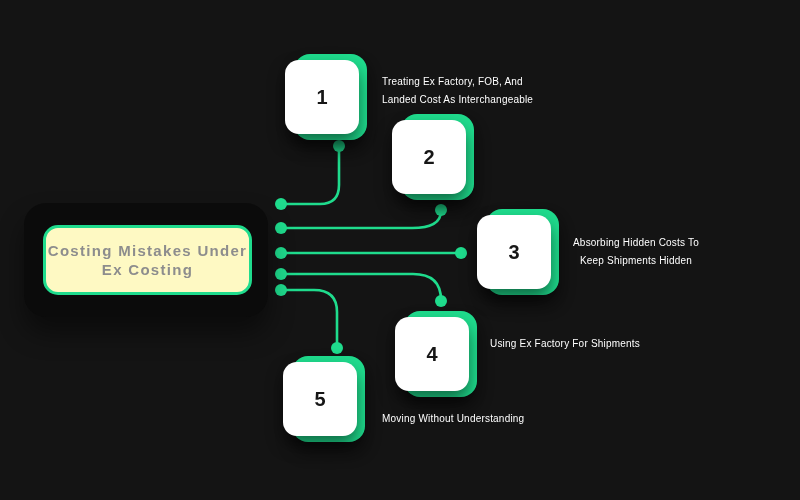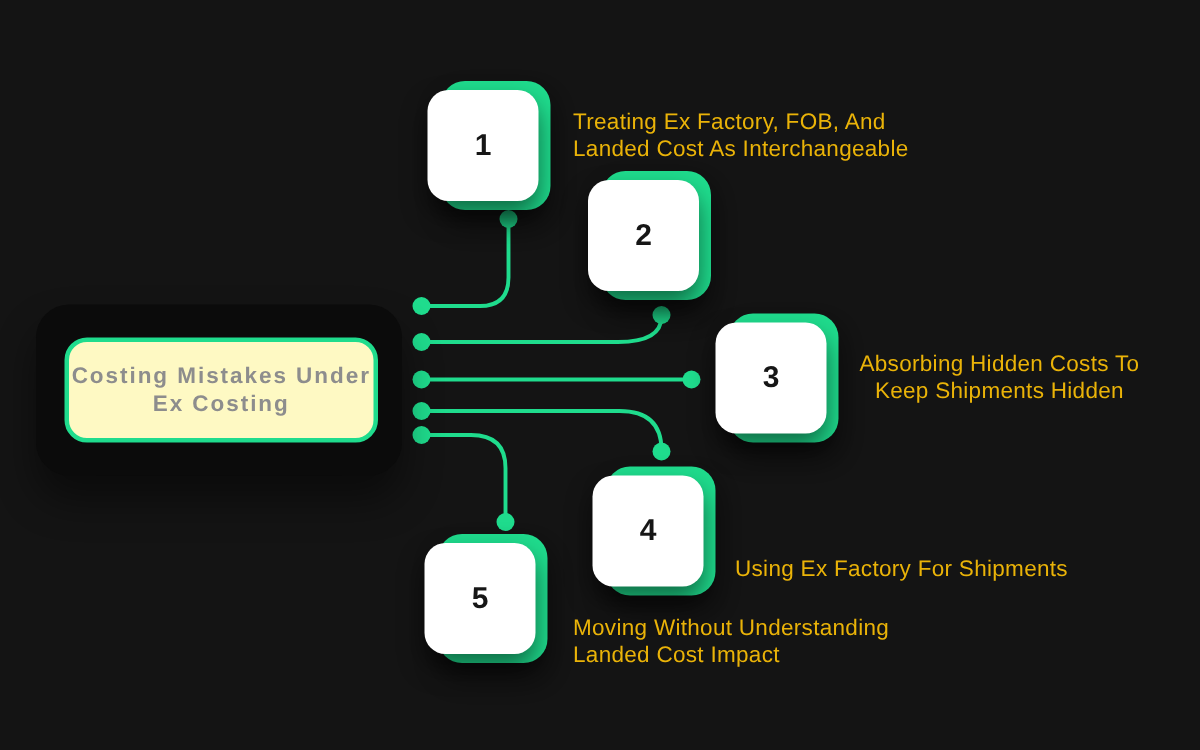--- a/index.html
+++ b/index.html
@@ -44,27 +44,27 @@
   .card-number { font-size:20px; font-weight:bold; color:#161616; }
 
   #card-1 { left:285px; top:60px; }
   #card-2 { left:392px; top:120px; }
   #card-3 { left:477px; top:215px; }
   #card-4 { left:395px; top:317px; }
   #card-5 { left:283px; top:362px; }
 
   
   .item-label {
-    position:absolute; color:#eab308; font-size:15px; line-height:18px;
+    position:absolute; color:#ffffff; font-size:10px; line-height:18px;
     font-weight:500; letter-spacing:0.2px; white-space:nowrap;
   }
   #label-1 { left:382px; top:73px; }
   #label-2 { left:490px; top:146px; }
   #label-3 { left:573px; top:234px;text-align:center; }
-  #label-4 { left:490px; top:335px;margin-top:36px; }
+  #label-4 { left:490px; top:335px; }
   #label-5 { left:382px; top:410px; }
 </style>
 </head>
 <body>
 
 <div id="stage">
 
   <svg id="connectors" viewBox="0 0 800 500" xmlns="http://www.w3.org/2000/svg">
     <g fill="none" stroke="#1fdc8d" stroke-width="2.6" stroke-linecap="round">
       <path d="M339,146 L339,185 Q339,204 320,204 L281,204"></path>
@@ -131,16 +131,15 @@
   </div>
   <div class="item-label" id="label-3">
     <div>Absorbing Hidden Costs To</div>
     <div>Keep Shipments Hidden</div>
   </div>
   <div class="item-label" id="label-4">
     <div>Using Ex Factory For Shipments</div>
   </div>
   <div class="item-label" id="label-5">
     <div>Moving Without Understanding</div>
-    <div>Landed Cost Impact</div>
   </div>
 
 </div>
 
 </body></html>

